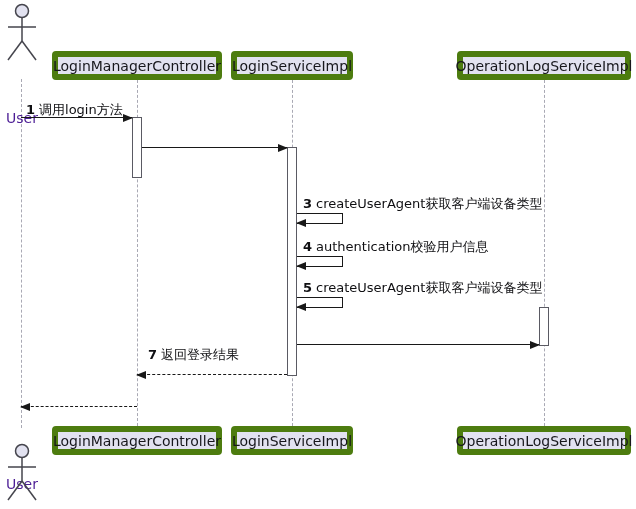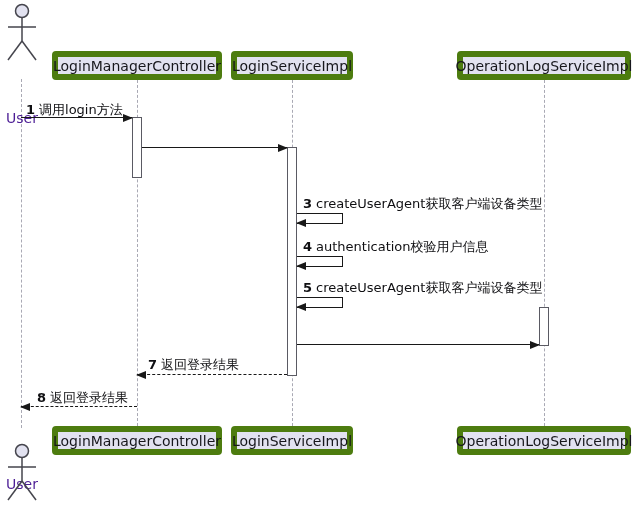--- a/index.html
+++ b/index.html
@@ -157,30 +157,27 @@
     <span class="msg-num">5</span><span>createUserAgent获取客户端设备类型</span>
   </div>
   <div class="self-loop" style="left:297px; top:297px;">
     <span class="arrowhead-left"></span>
   </div>
 
   <div class="msg-line" style="left:297px; top:344px; width:242px;">
     <span class="arrowhead-right"></span>
   </div>
 
-  <div class="msg-label" style="left:148px; top:357px;">
+  <div class="msg-label" style="left:148px; top:347px;">
     <span class="msg-num">7</span><span>返回登录结果</span>
   </div>
   <div class="msg-line dashed" style="left:137px; top:374px; width:150px;">
     <span class="arrowhead-left"></span>
   </div>
 
-  <div class="msg-label" style="left:37px; top:390px;">
-    <span class="msg-num">8</span><span>返回登录结果</span>
-  </div>
   <div class="msg-line dashed" style="left:21px; top:406px; width:116px;">
     <span class="arrowhead-left"></span>
   </div>
 
   <div class="participant" style="left:52px; top:426px; width:170px;">
     <span>LoginManagerController</span>
   </div>
   <div class="participant" style="left:231px; top:426px; width:122px;">
     <span>LoginServiceImpl</span>
   </div>

